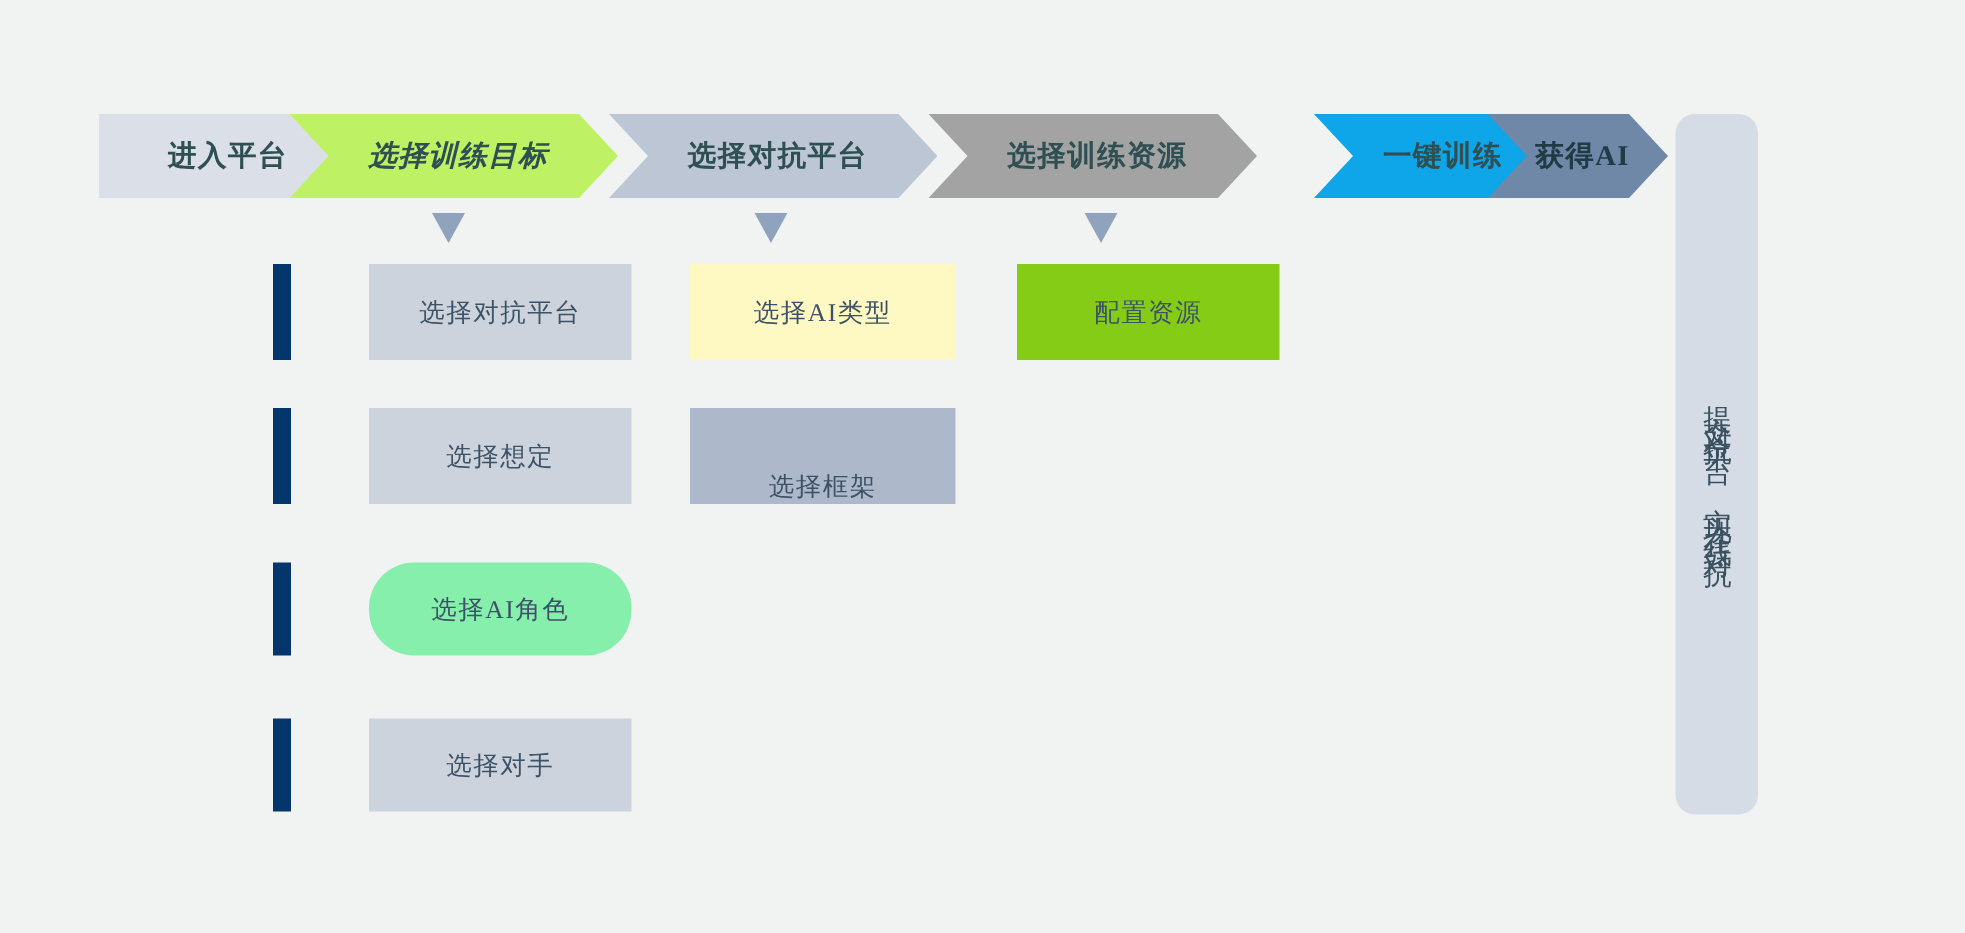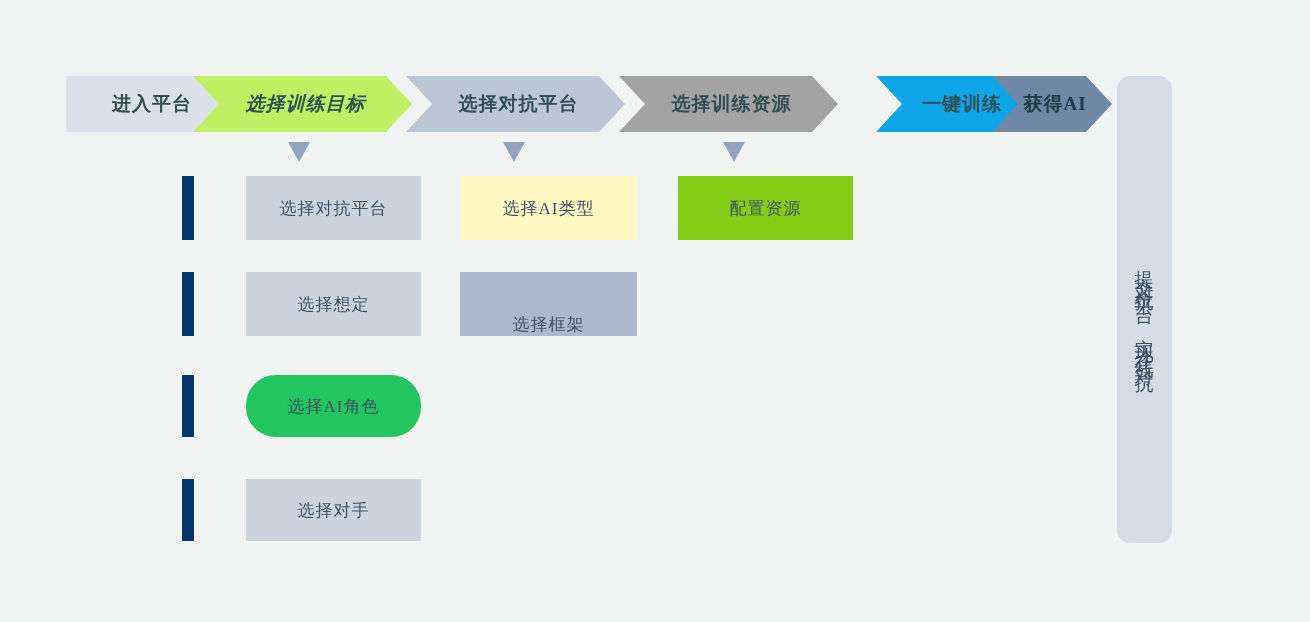--- a/index.html
+++ b/index.html
@@ -126,21 +126,21 @@
   <div id="columns">
       <div class="accent-bar" style="left: 182px; top: 176px; height: 64px; background: rgb(5, 54, 107);"></div>
       <div class="sbox" style="left: 215px; top: 176px; width: 175px; height: 64px; background: rgb(204, 211, 220);">
         <span>选择对抗平台</span>
       </div>
       <div class="accent-bar" style="left: 182px; top: 272px; height: 64px; background: rgb(5, 54, 107);"></div>
       <div class="sbox" style="left: 215px; top: 272px; width: 175px; height: 64px; background: rgb(204, 211, 220);">
         <span>选择想定</span>
       </div>
       <div class="accent-bar" style="left: 182px; top: 375px; height: 62px; background: rgb(5, 54, 107);"></div>
-      <div class="sbox" style="left: 215px; top: 375px; width: 175px; height: 62px; background: #22c55e; border-radius: 30px;">
+      <div class="sbox" style="left: 215px; top: 375px; width: 175px; height: 62px; background: #86efac; border-radius: 30px;">
         <span>选择AI角色</span>
       </div>
       <div class="accent-bar" style="left: 182px; top: 479px; height: 62px; background: rgb(5, 54, 107);"></div>
       <div class="sbox" style="left: 215px; top: 479px; width: 175px; height: 62px; background: rgb(204, 211, 220);">
         <span>选择对手</span>
       </div>
       <div class="sbox" style="left: 429px; top: 176px; width: 177px; height: 64px; background: #fef9c3;">
         <span>选择AI类型</span>
       </div>
       <div class="sbox" style="left: 429px; top: 272px; width: 177px; height: 64px; background: rgb(173, 185, 202); align-items: flex-end;">

